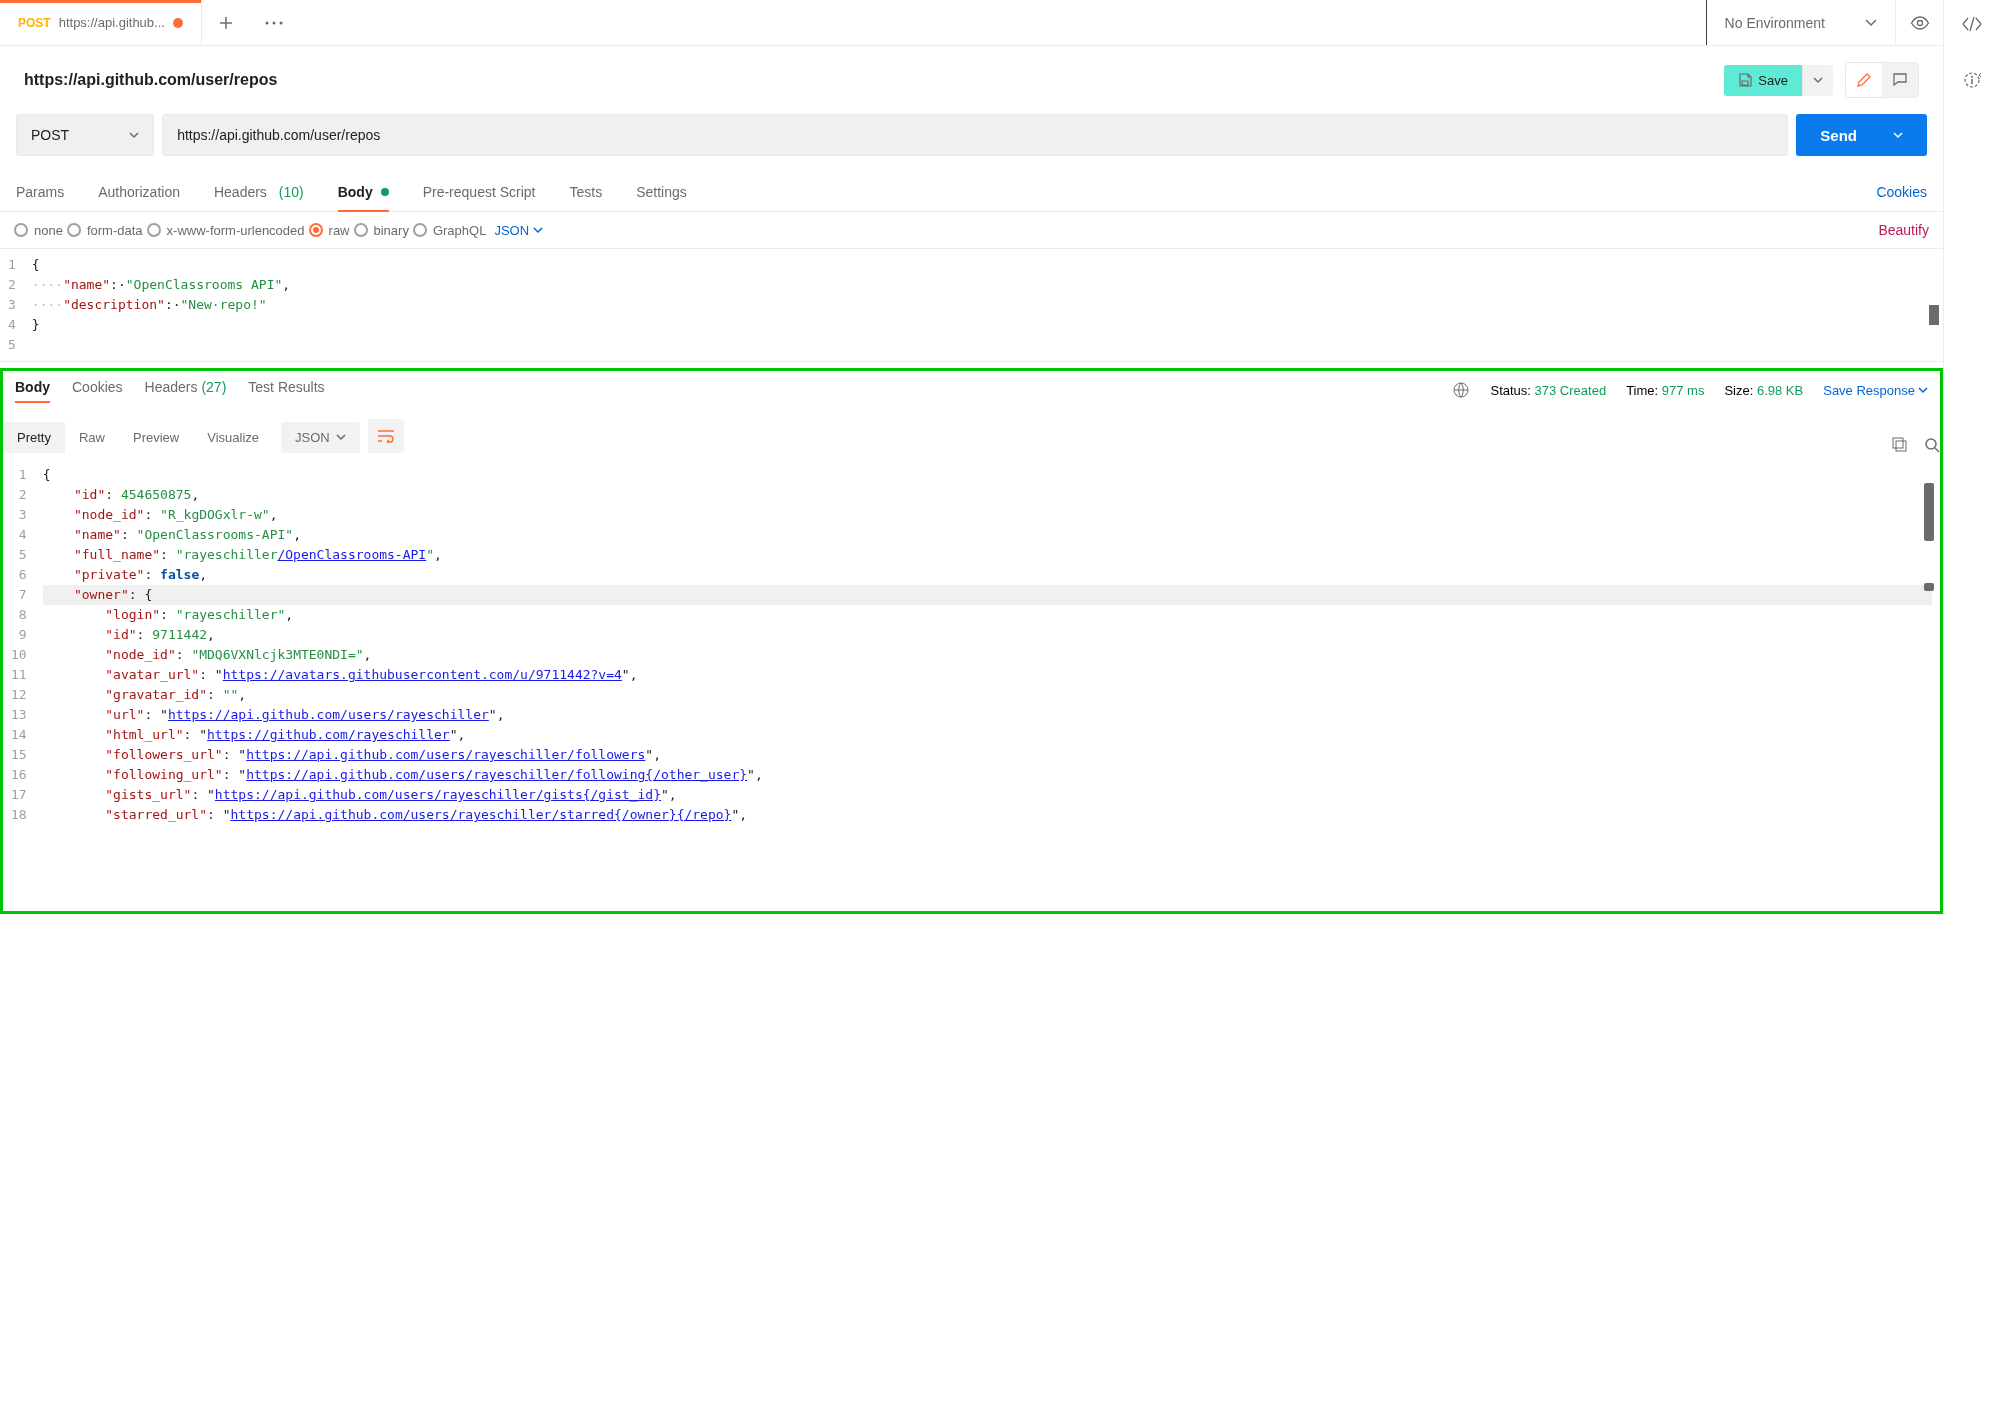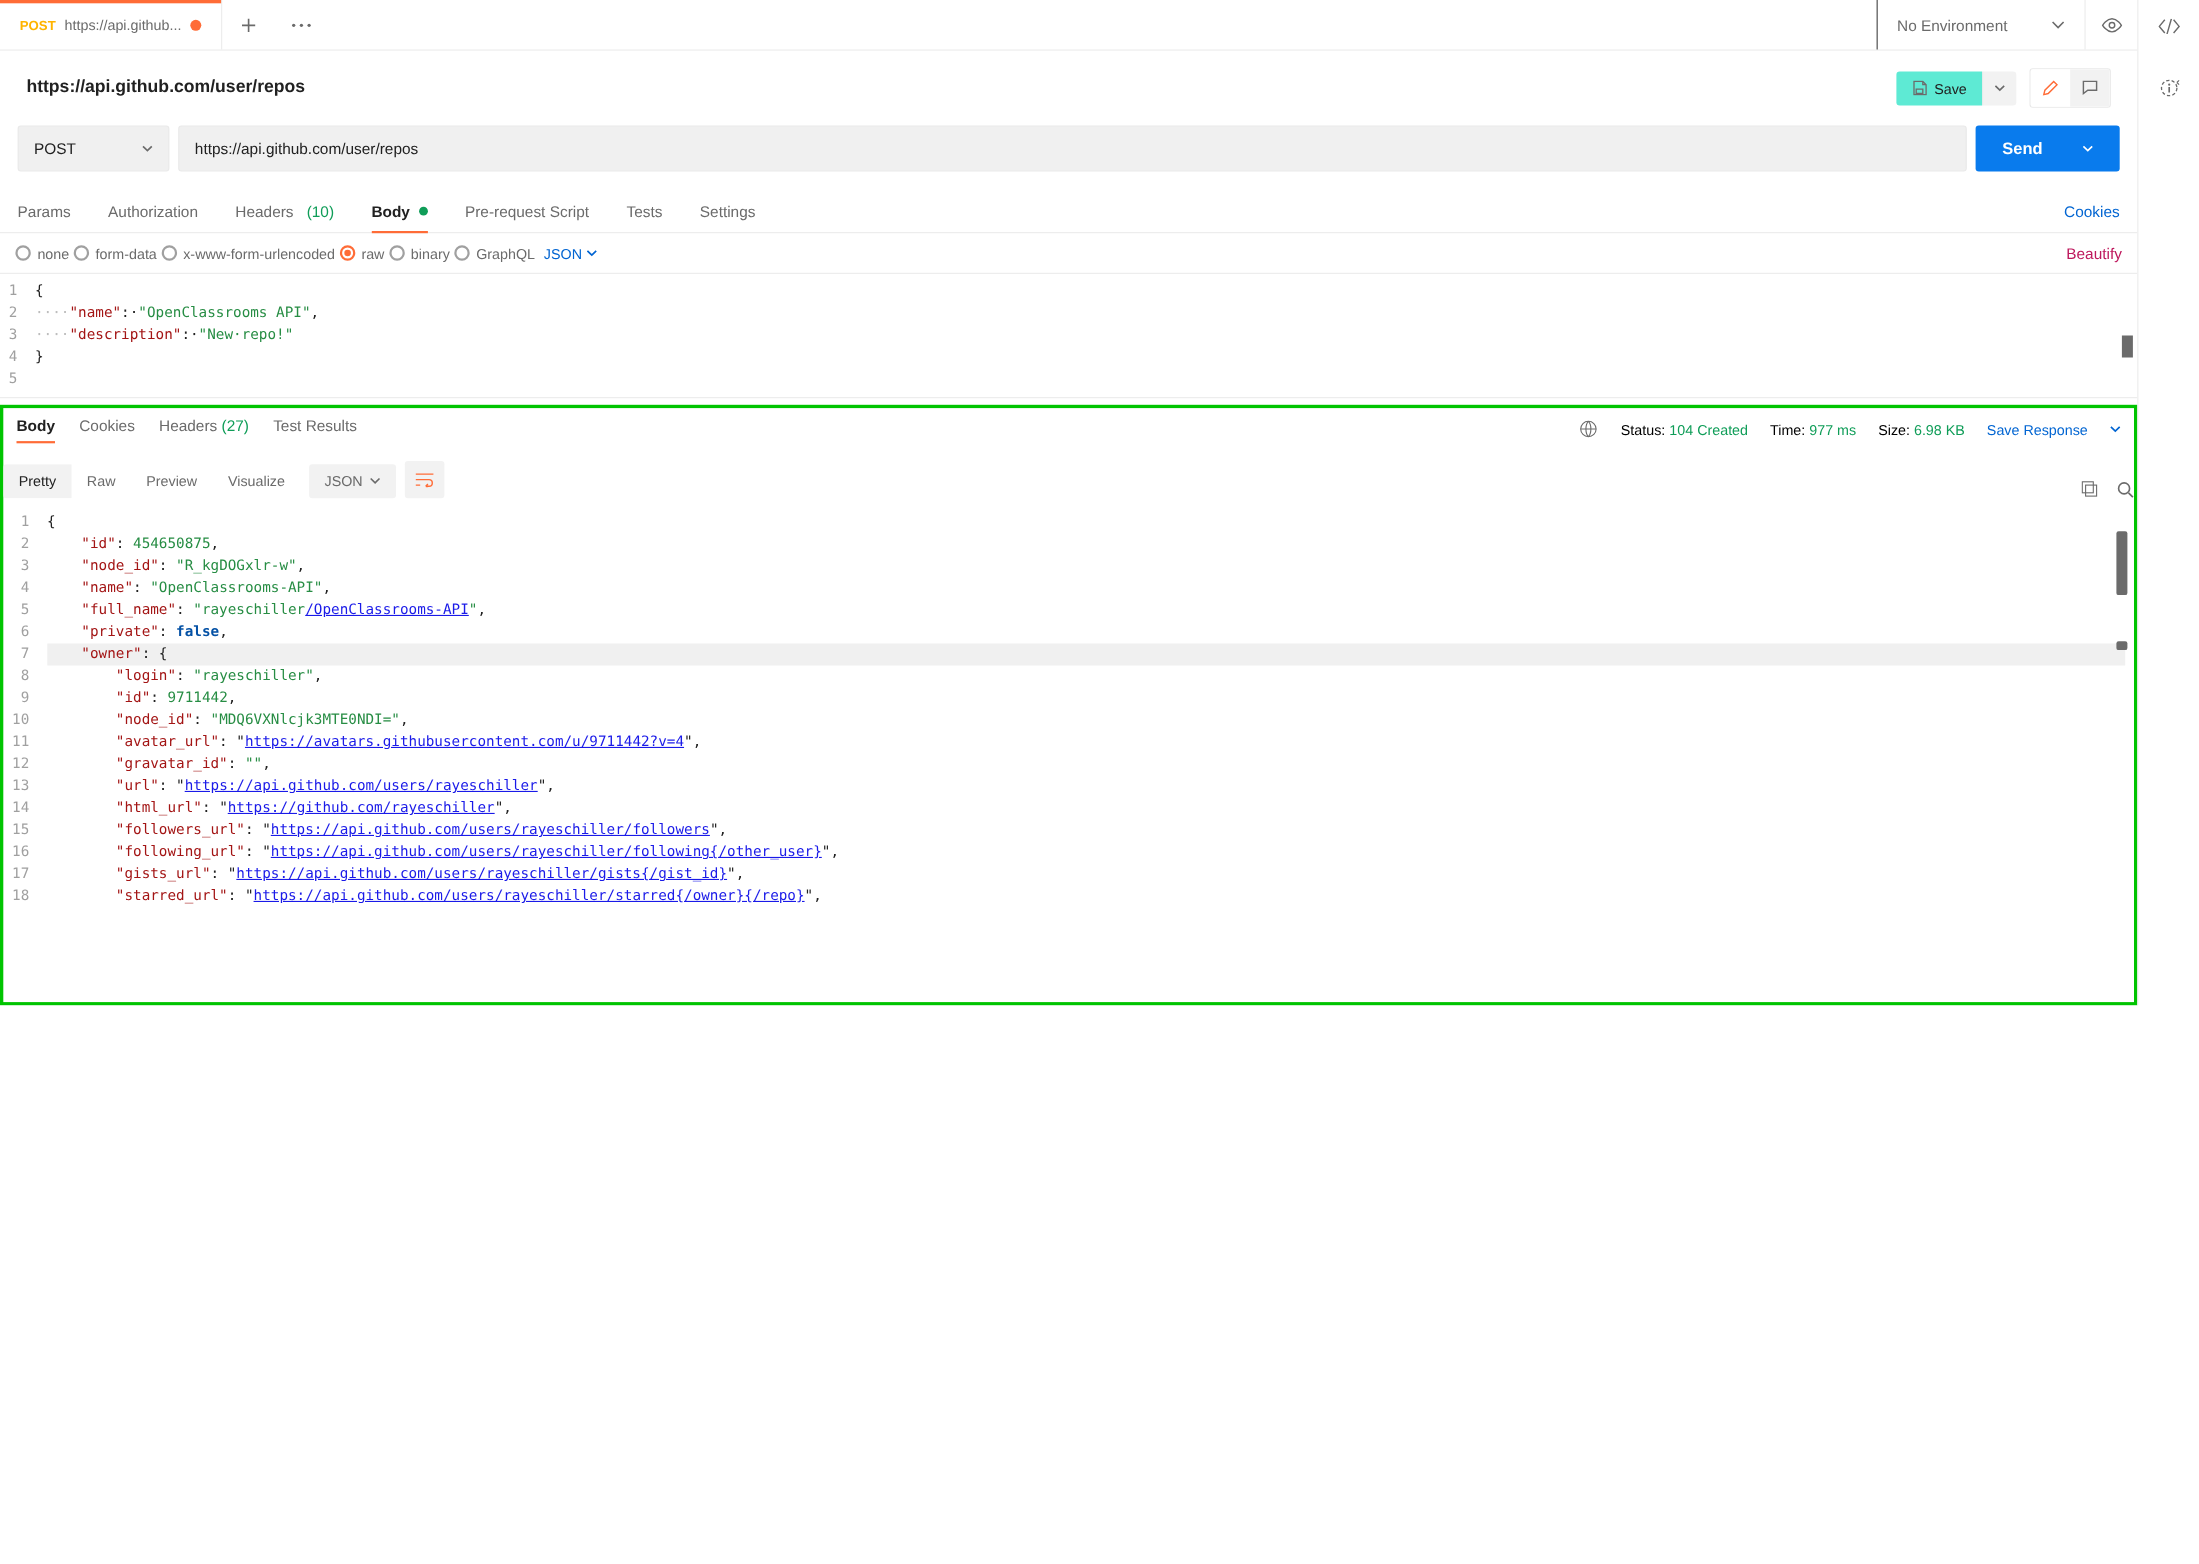--- a/index.html
+++ b/index.html
@@ -258,21 +258,21 @@
       gap: 22px;
       color: #6b6b6b;
       font-size: 14px;
     }
     .resp-tab { cursor: pointer; position: relative; padding-bottom: 6px; }
     .resp-tab.active { color: #212121; font-weight: 600;}
     .resp-tab.active::after { content: ""; position: absolute; bottom: -2px; left: 0; right: 0; height: 2px; background: #ff6c37; }
     .resp-meta { margin-left: auto; display: flex; align-items: center; gap: 20px; font-size: 13px; }
     .resp-meta .lbl { color: #000000; }
     .resp-meta .val-green { color: #0f9d58; }
-    .save-resp { color: #0265d2; cursor: pointer; display: flex; align-items: center; gap: 20px; font-weight: 500;}
+    .save-resp { color: #0265d2; cursor: pointer; display: flex; align-items: center; gap: 3px; font-weight: 500;}
 
     .resp-format-bar {
       display: flex;
       align-items: flex-end;
       padding: 10px 0;
       gap: 8px;
       color: #6b6b6b;
       font-size: 13px;
     }
     .seg {
@@ -457,21 +457,21 @@
         <span>Headers</span>&nbsp;<span class="green-count">(27)</span>
       </span>
       <span class="resp-tab">Test Results</span>
       <div class="resp-meta">
         <span style="color:#6b6b6b">
           <svg width="18" height="18" viewBox="0 0 18 18">
               <circle cx="9" cy="9" r="7" stroke="currentColor" fill="none"></circle>
               <path d="M2 9h14M9 2c3 3 3 11 0 14M9 2c-3 3-3 11 0 14" stroke="currentColor" fill="none"></path>
             </svg>
         </span>
-        <span><span class="lbl">Status:</span> <span class="val-green">104 Created</span></span>
+        <span><span class="lbl">Status:</span> <span class="val-green">373 Created</span></span>
         <span><span class="lbl">Time:</span> <span class="val-green">977 ms</span></span>
         <span><span class="lbl">Size:</span> <span class="val-green">6.98 KB</span></span>
         <span class="save-resp">
           <span>Save Response</span>
           <svg width="10" height="7" viewBox="0 0 10 7">
               <path d="M1 1l4 4 4-4" stroke="#0265d2" stroke-width="1.5" fill="none"></path>
             </svg>
         </span>
       </div>
     </div>

